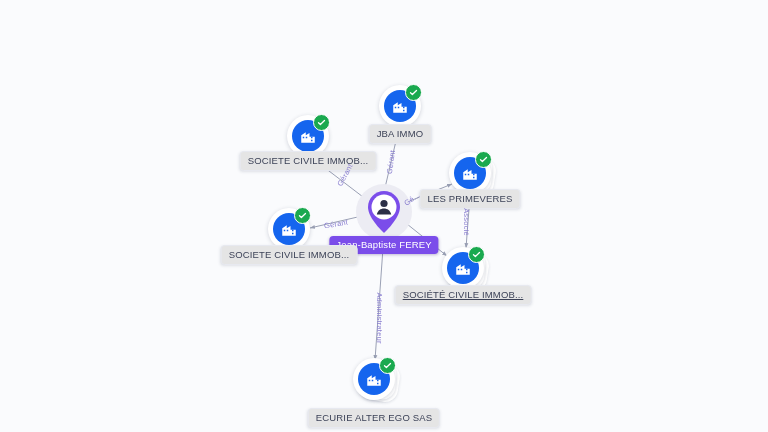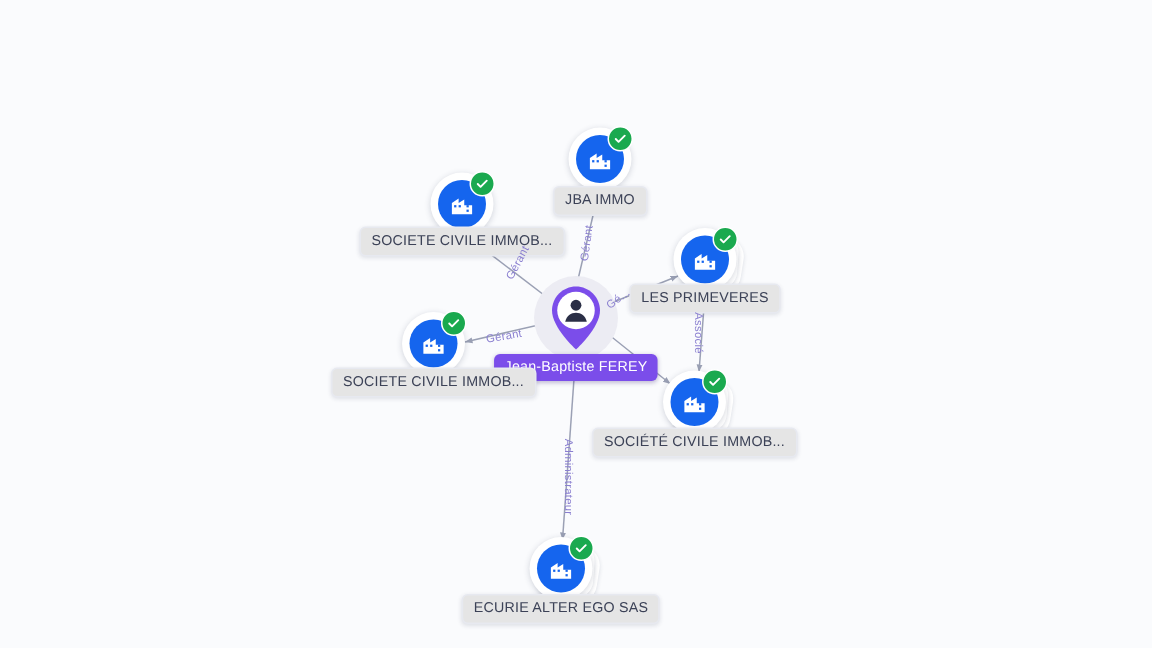--- a/index.html
+++ b/index.html
@@ -208,21 +208,21 @@
             </svg>
           </div>
           <div class="badge" style="background: rgb(26, 169, 79);">
             <svg width="9" height="9" viewBox="0 0 24 24" aria-hidden="true">
               <path d="M4 12.5l5 5 11-11" fill="none" stroke="#ffffff" stroke-width="3.4" stroke-linecap="round" stroke-linejoin="round"></path>
             </svg>
           </div>
         </div>
       </div>
     </div>
-    <div class="lbl company" style="left: 463px; top: 285px;">SOCIÉTÉ CIVILE IMMOB...</div>
+    <div class="lbl company" style="left: 463px; top: 285px; text-decoration: underline;">SOCIÉTÉ CIVILE IMMOB...</div>
     <div class="node" style="left: 374px; top: 379px;">
       <div class="card">
         <div class="stack s2"></div>
         <div class="stack s1"></div>
         <div class="disc">
           <div class="inner" style="background: rgb(21, 101, 238);">
             <svg width="18" height="18" viewBox="0 0 24 24" aria-hidden="true">
               <path fill="#ffffff" d="M3 21V11l6-4v4l5-3v5h7v8H3z"></path>
               <rect x="5" y="13" width="2" height="2" fill="#1565ee"></rect>
               <rect x="9" y="13" width="2" height="2" fill="#1565ee"></rect>
@@ -231,21 +231,21 @@
             </svg>
           </div>
           <div class="badge" style="background: rgb(26, 169, 79);">
             <svg width="9" height="9" viewBox="0 0 24 24" aria-hidden="true">
               <path d="M4 12.5l5 5 11-11" fill="none" stroke="#ffffff" stroke-width="3.4" stroke-linecap="round" stroke-linejoin="round"></path>
             </svg>
           </div>
         </div>
       </div>
     </div>
-    <div class="lbl company" style="left: 374px; top: 396px;">ECURIE ALTER EGO SAS</div>
+    <div class="lbl company" style="left: 374px; top: 408px;">ECURIE ALTER EGO SAS</div>
   </div>
 <div id="edge-labels">
     <div class="elbl" style="left: 391px; top: 162px; color: rgb(138, 127, 208); transform: translate(-50%, -50%) rotate(-82deg);">Gérant</div>
     <div class="elbl" style="left: 345px; top: 175px; color: rgb(138, 127, 208); transform: translate(-50%, -50%) rotate(-62deg);">Gérant</div>
     <div class="elbl" style="left: 412px; top: 199px; color: rgb(138, 127, 208); transform: translate(-50%, -50%) rotate(-36deg);">Gé...</div>
     <div class="elbl" style="left: 336px; top: 224px; color: rgb(138, 127, 208); transform: translate(-50%, -50%) rotate(-10deg);">Gérant</div>
     <div class="elbl" style="left: 466px; top: 222px; color: rgb(138, 127, 208); transform: translate(-50%, -50%) rotate(90deg);">Associé</div>
     <div class="elbl" style="left: 379px; top: 318px; color: rgb(138, 127, 208); transform: translate(-50%, -50%) rotate(90deg);">Administrateur</div>
   </div>
 

